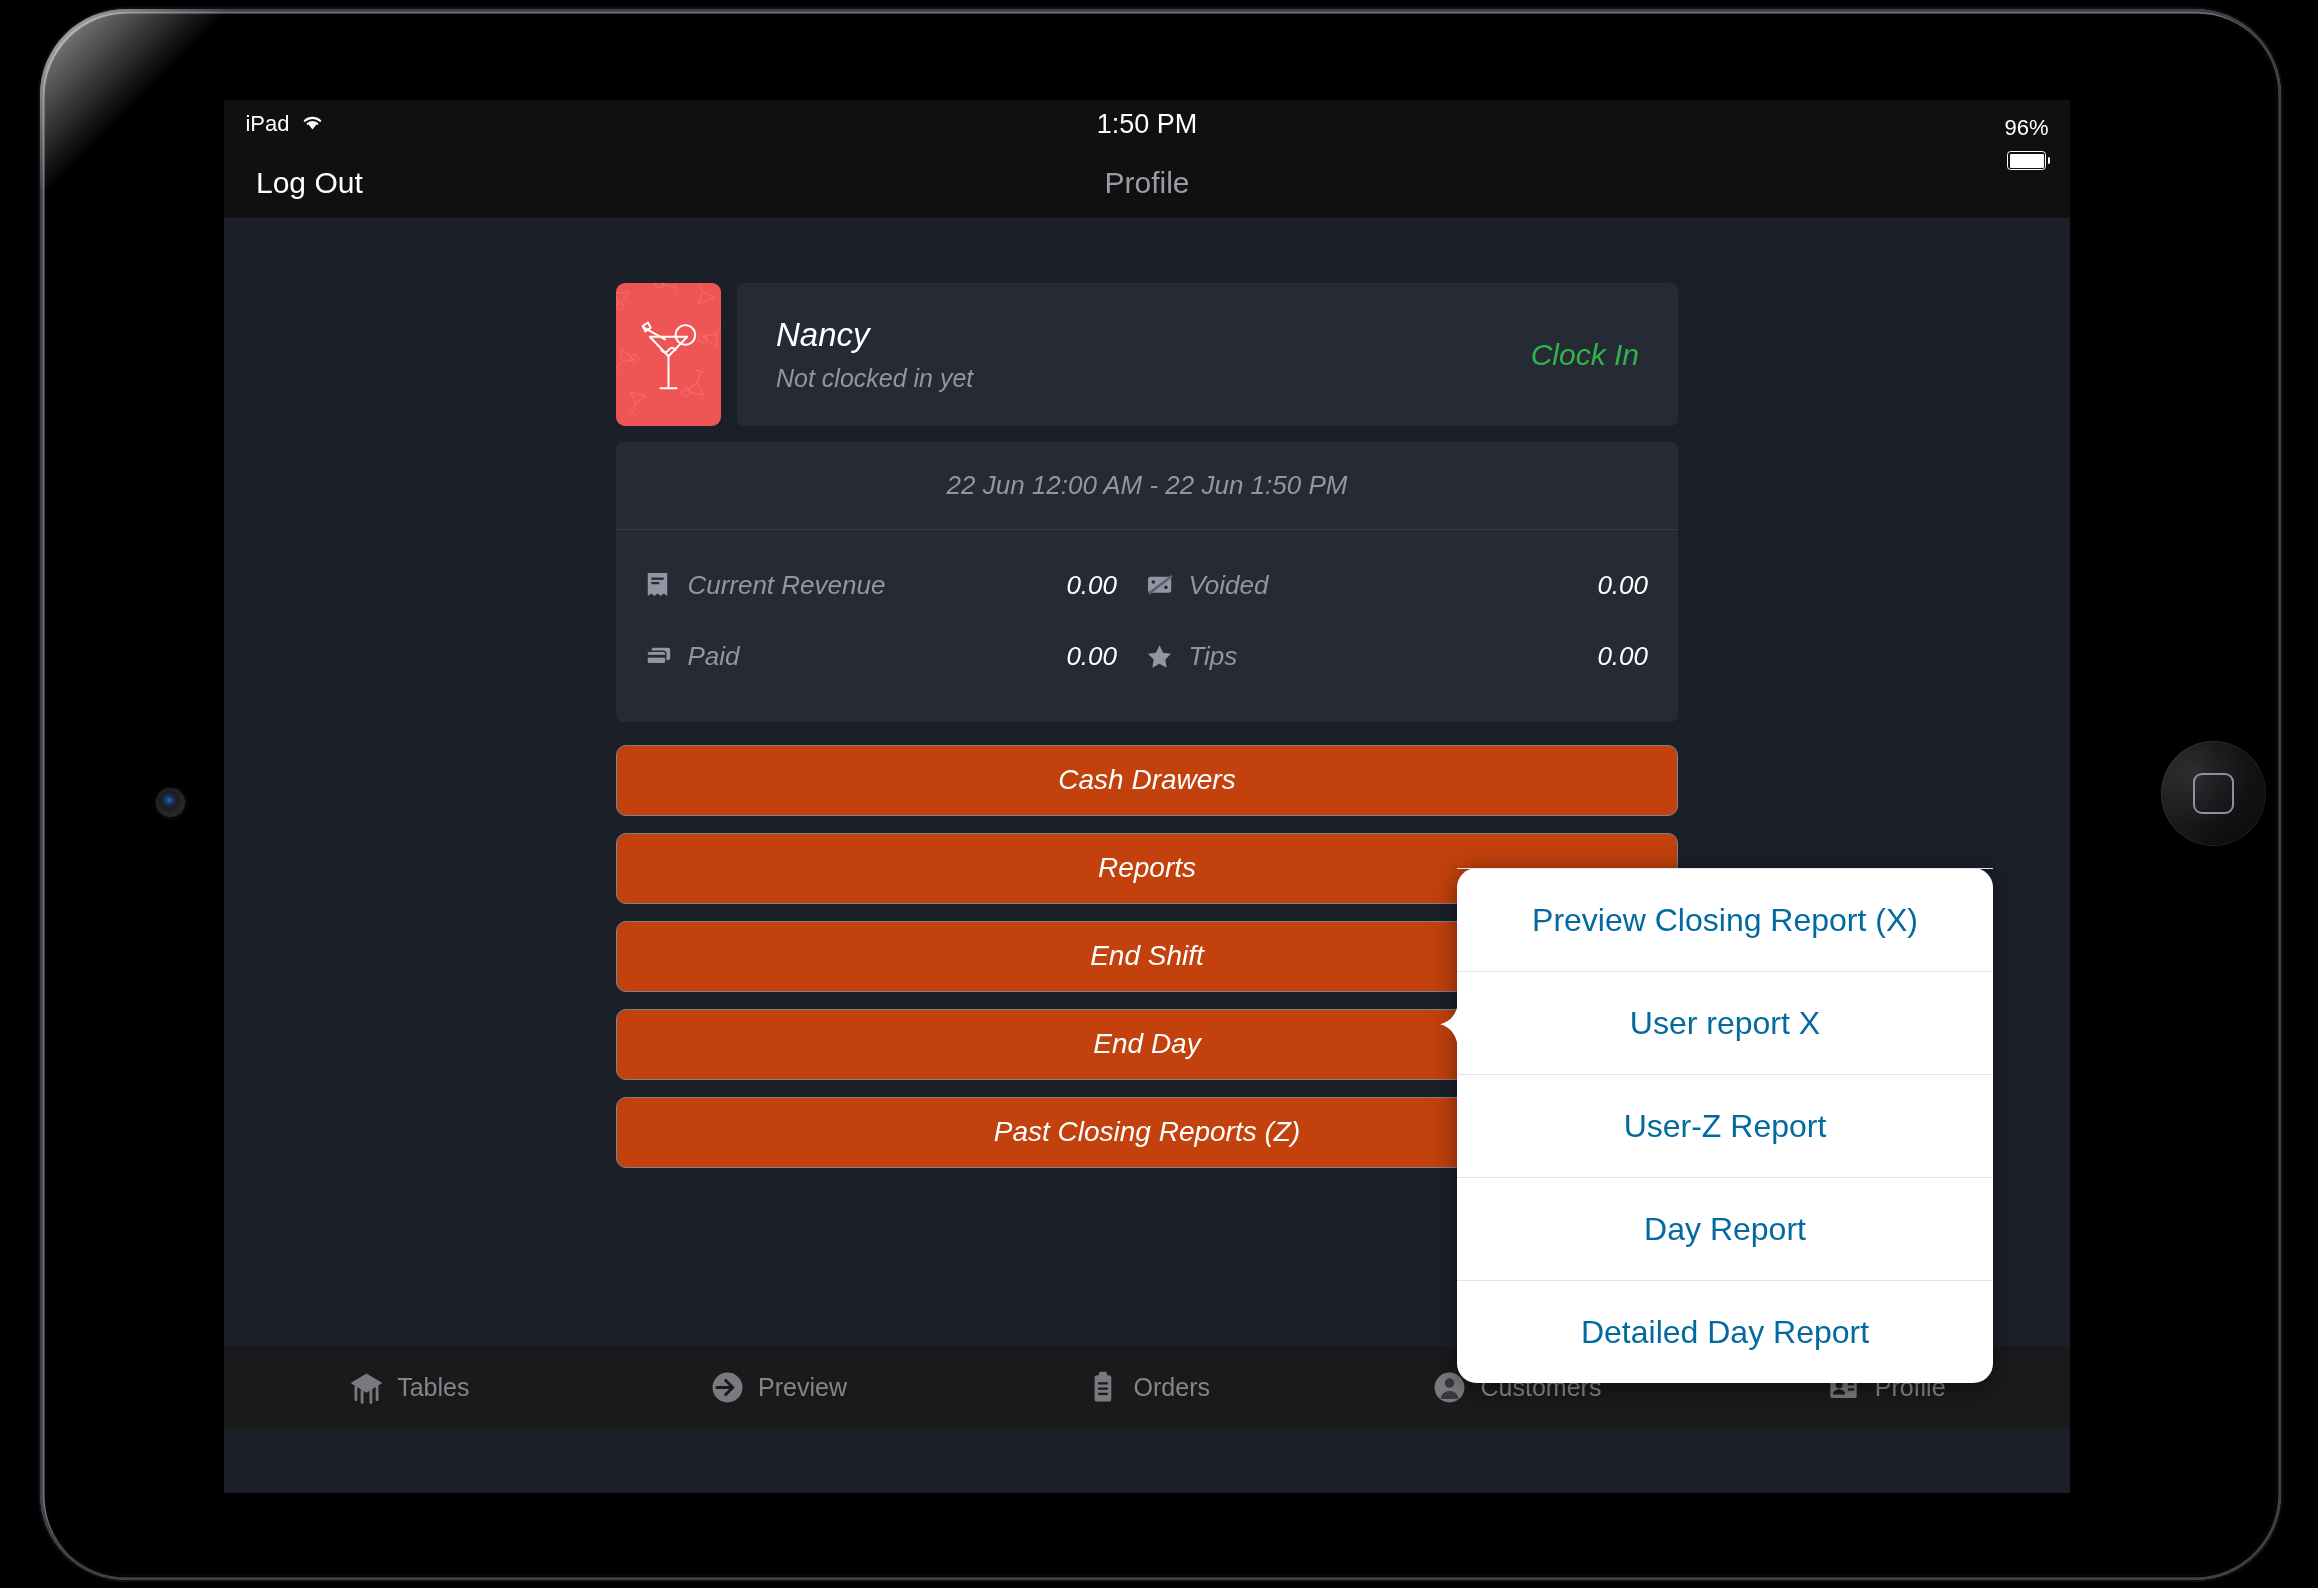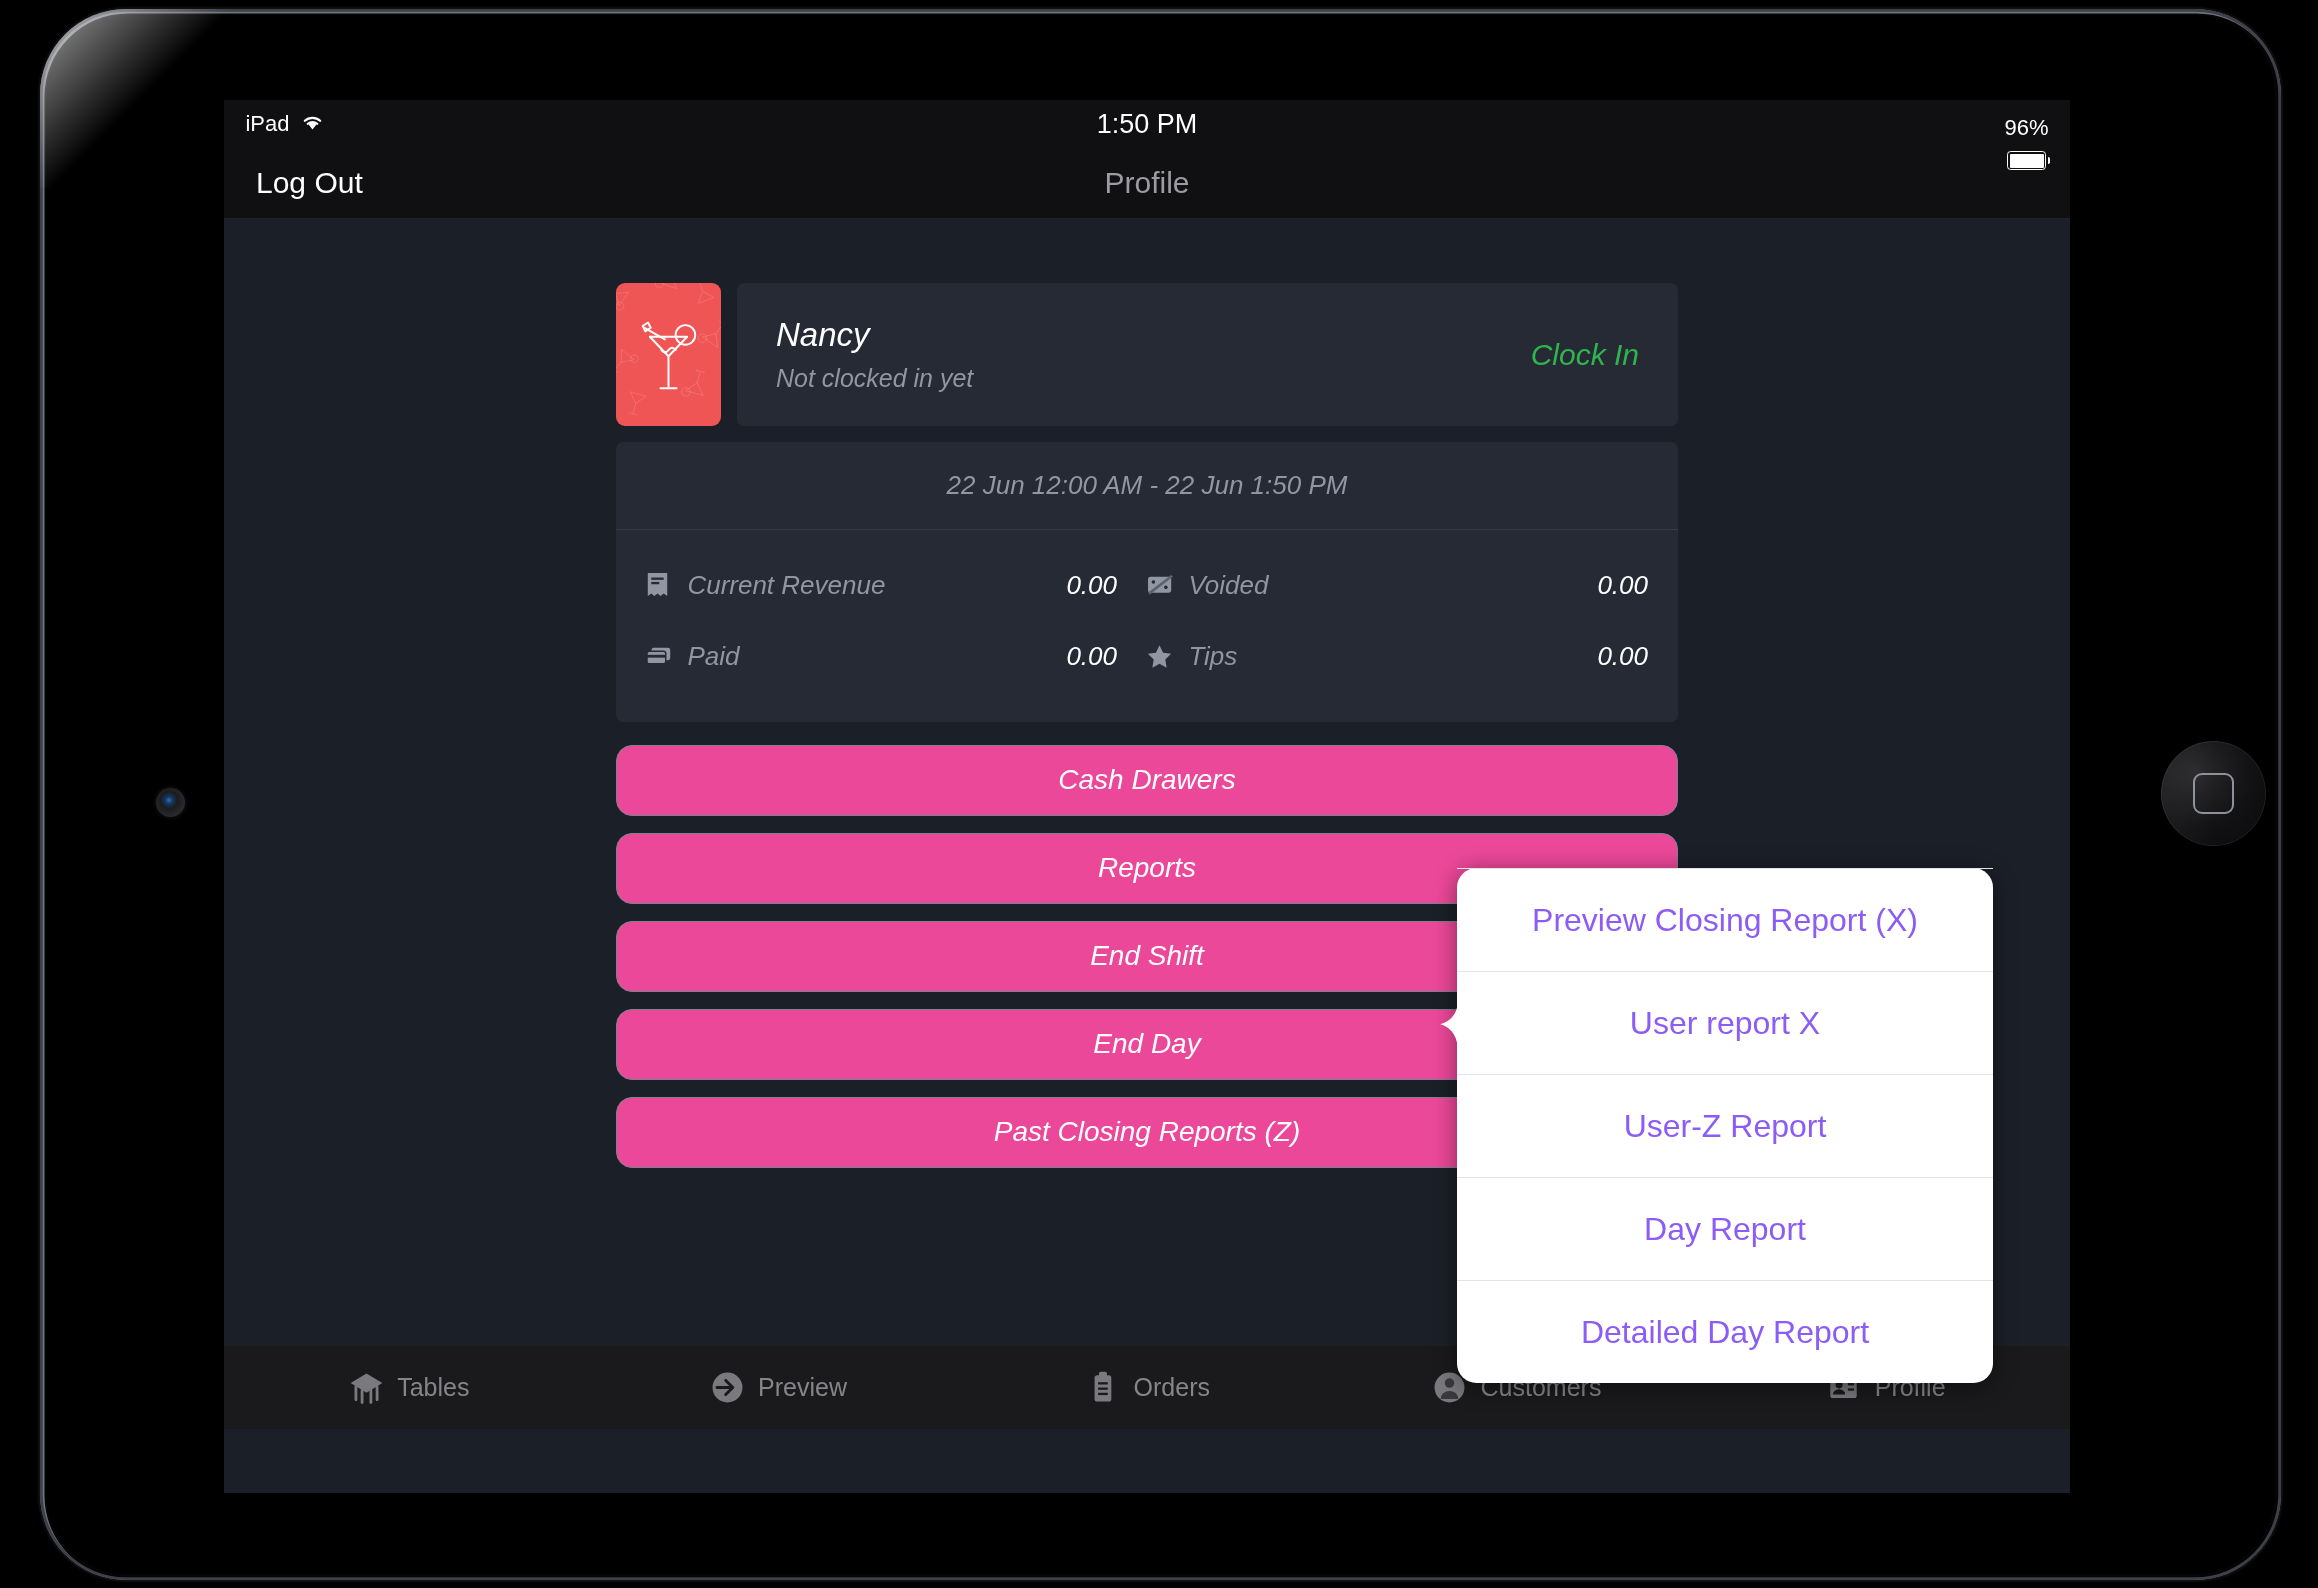--- a/index.html
+++ b/index.html
@@ -124,37 +124,37 @@
   .stats-row { display: flex; }
   .stat { flex: 1; display: flex; align-items: center; height: 71px; }
   .stat .ico { width: 36px; display: flex; align-items: center; color: #9096a2; }
   .stat .lbl { color: #9096a2; font-size: 26px; margin-left: 5.4px; }
   .stat .val { margin-left: auto; color: #fff; font-size: 26px; padding-right: 30px; }
   .stat.right .val { padding-right: 0; }
 
   
   .actions { margin-top: 23px; display: flex; flex-direction: column; gap: 17px; }
   .action-btn {
-    height: 71px; border-radius: 16px; background: #ec4899;
+    height: 71px; border-radius: 10px; background: #c2410c;
     border: 1.8px solid #7d8490; color: #fff; font-size: 28px;
     display: flex; align-items: center; justify-content: center;
   }
 
   
   .popover {
     position: absolute; left: 1233px; top: 649px; width: 536px;
     background: #fff; border-radius: 19.6px; z-index: 20;
     box-shadow: 0 3.6px 23px rgba(0,0,0,.45);
   }
   .popover-beak {
     position: absolute; left: -22px; top: 131px; width: 23px; height: 54px; z-index: 21;
   }
   .pop-item {
     height: 103px; display: flex; align-items: center; justify-content: center;
-    color: #8b5cf6; font-size: 32px; border-top: 0.9px solid #e4e4e6; text-align: center;
+    color: #0369a1; font-size: 32px; border-top: 0.9px solid #e4e4e6; text-align: center;
   }
   .pop-item:first-child { border-top: none; }
 
   
   .tabbar {
     position: absolute; left: 0; bottom: 0; width: 100%; height: 83px;
     background: #1a1a1c; display: flex; align-items: center;
   }
   .tab {
     flex: 1; display: flex; align-items: center; justify-content: center; gap: 12.5px;

